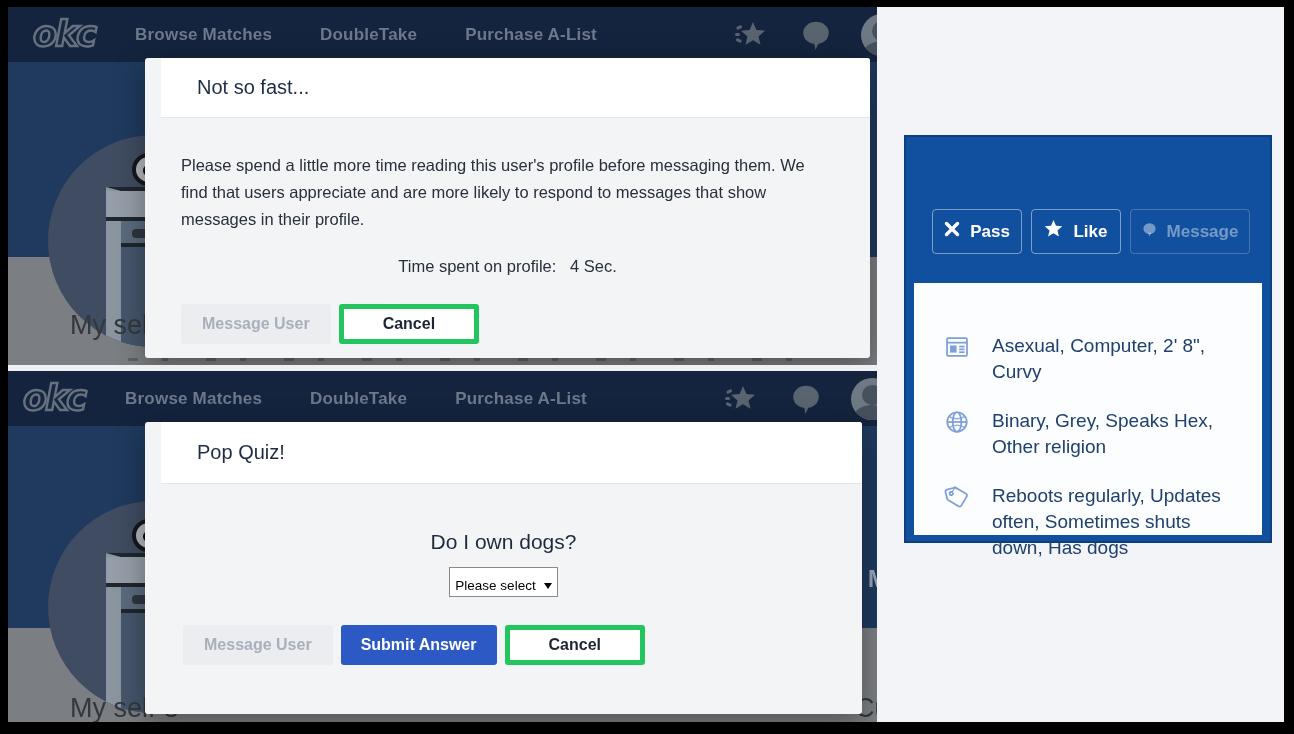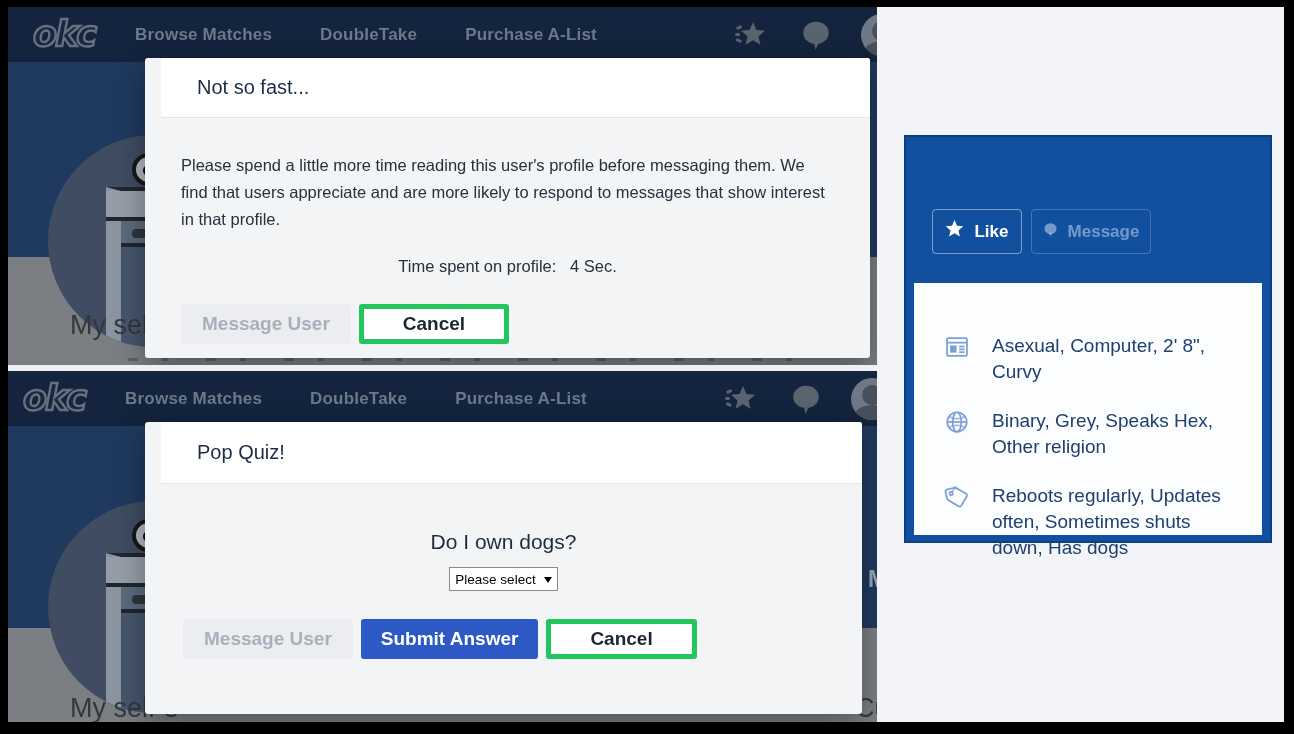--- a/index.html
+++ b/index.html
@@ -75,26 +75,26 @@
   #slow-modal .modal-head { height:60px; }
   #quiz-modal .modal-head { height:62px; }
   .modal-title { font-size:20px; color:#1e2c46; font-weight:500; }
   .modal-body { padding:34px 36px 0 36px; }
   .modal-text { font-size:16.5px; line-height:27px; color:#28303c; }
   .time-row { margin-top:24px; text-align:center; font-size:16.5px; color:#28303c; }
   .time-row .val { margin-left:9px; }
   .quiz-question { margin-top:16px; text-align:center; font-size:21px; color:#1d2b3f; }
   .select-row { margin-top:13px; text-align:center; }
   .fake-select { display:inline-flex; align-items:center; gap:8px; background:#fff;
-                 border:1px solid #8a8a8a; padding:4px 5px 3px 5px; font-size:13.5px; color:#000;
+                 border:1px solid #8a8a8a; padding:10px 5px 3px 5px; font-size:13.5px; color:#000;
                  cursor:default; }
   .caret { width:0; height:0; border-left:4px solid transparent; border-right:4px solid transparent;
            border-top:6px solid #000; }
   .btn-row { display:flex; gap:8px; margin-top:28px; }
-  .btn { height:40px; border-radius:3px; font-size:19px; font-weight:700; display:inline-flex;
+  .btn { height:40px; border-radius:3px; font-size:16px; font-weight:700; display:inline-flex;
          align-items:center; justify-content:center; border:none; cursor:pointer;
          font-family:"Liberation Sans", sans-serif; }
   .btn-disabled { background:#ebedf0; color:#a8b0bc; padding:0 21px; cursor:default; }
   .btn-outline { background:#fff; color:#1c2633; border:5px solid #22c55e; padding:0 39px; }
   .btn-primary { background:#2d59c5; color:#fff; padding:0 20px; }
 
   
   #right-col { position:absolute; left:869px; top:0; width:407px; height:715px; background:#f2f4f7; }
   #match-panel { position:absolute; left:27px; top:128px; width:368px; height:408px;
                  background:#11509e; border:2px solid #0b3f80; }
@@ -171,21 +171,21 @@
             </span>
           </div>
         </div>
       </div>
 
       <div class="modal" id="slow-modal">
         <div class="modal-head">
           <div class="modal-title">Not so fast...</div>
         </div>
         <div class="modal-body">
-          <div class="modal-text">Please spend a little more time reading this user's profile before messaging them. We find that users appreciate and are more likely to respond to messages that show interest in that profile.</div>
+          <div class="modal-text">Please spend a little more time reading this user's profile before messaging them. We find that users appreciate and are more likely to respond to messages that show messages in their profile.</div>
           <div class="time-row">
             <span>Time spent on profile:</span>
             <span class="val">4 Sec.</span>
           </div>
           <div class="btn-row">
             <button class="btn btn-disabled" disabled="">Message User</button>
             <button class="btn btn-outline">Cancel</button>
           </div>
         </div>
       </div>
@@ -269,20 +269,28 @@
           </div>
         </div>
       </div>
     </div>
   </div>
 
   <div id="right-col">
     <div id="match-panel">
 
       <div class="panel-btns">
+        <button class="pbtn" id="pass-btn">
+          <span>
+            <svg width="16" height="16" viewBox="0 0 16 16">
+              <path d="M2.5 2.5 L13.5 13.5 M13.5 2.5 L2.5 13.5" stroke="#fff" stroke-width="3.4" stroke-linecap="round"></path>
+            </svg>
+          </span>
+          <span>Pass</span>
+        </button>
 
         <button class="pbtn" id="like-btn">
           <span>
             <svg width="19" height="18" viewBox="0 0 20 19" fill="#fff">
               <path d="M10 0l2.6 6.1 6.6.5-5 4.4 1.5 6.5L10 14l-5.7 3.5 1.5-6.5-5-4.4 6.6-.5z"></path>
             </svg>
           </span>
           <span>Like</span>
         </button>
 

